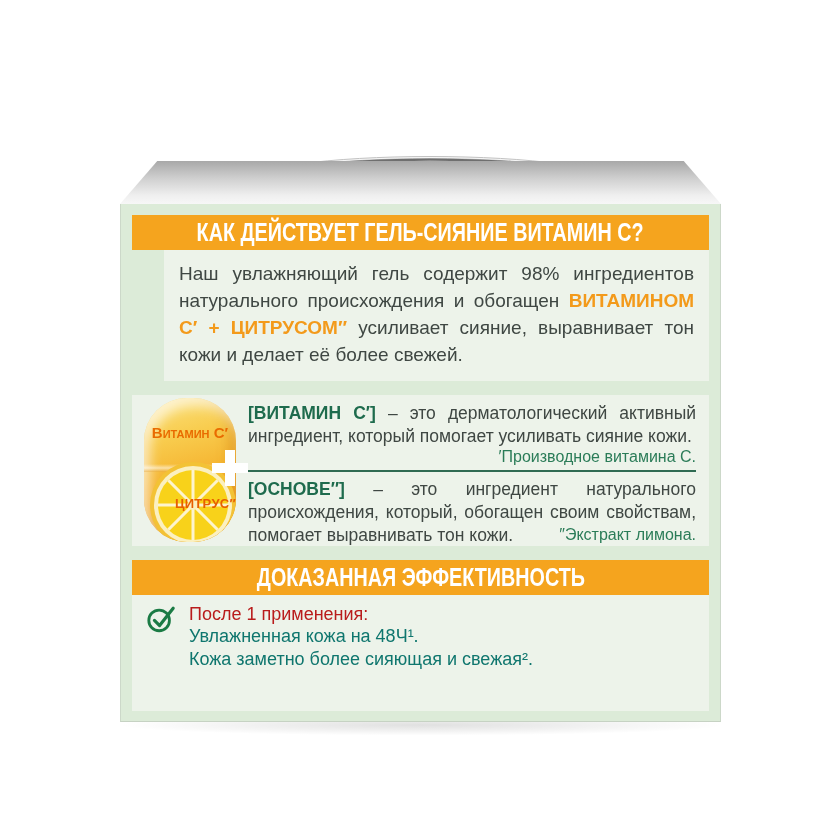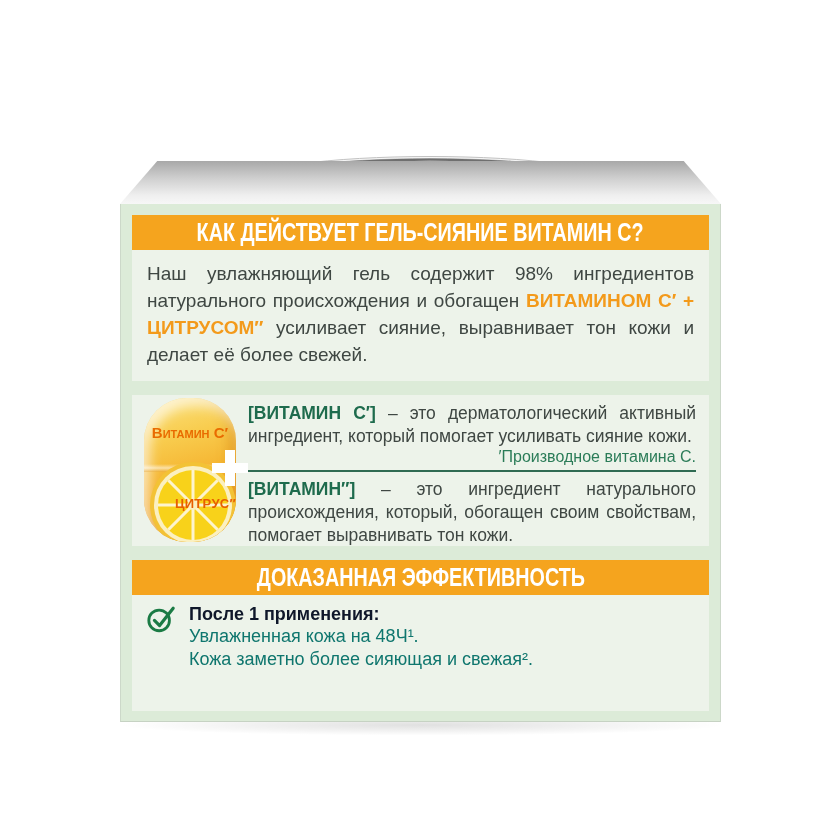--- a/index.html
+++ b/index.html
@@ -25,21 +25,21 @@
   .group.grow{flex:1;min-height:0;}
 
   .banner{background:#f5a41e;color:#ffffff;height:35px;display:flex;align-items:center;
           justify-content:center;overflow:hidden;flex:0 0 auto;}
   .banner .btxt{display:inline-block;font-weight:bold;font-size:26px;white-space:nowrap;
           transform:scale(0.76,1.02);letter-spacing:0;}
 
   .panel{background:#edf3ea;}
 
   
-  .panel.how{padding:11px 15px 12px 15px;}
+  .panel.how{padding:11px 15px 12px 15px;margin-left:32px;}
   .how p{margin:0;font-size:19px;line-height:1.42;color:#3f4743;text-align:justify;}
   .accent{color:#f39a1b;font-weight:bold;}
 
   
   .panel.science{height:151px;display:flex;flex-direction:row;overflow:hidden;padding:0 10px 0 4px;}
   .capsule-col{flex:0 0 100px;position:relative;}
   .capsule{position:absolute;left:8px;top:3px;width:92px;height:144px;}
   .capsule-body{position:absolute;inset:0;border-radius:43px;overflow:hidden;
       background:linear-gradient(165deg,#fbe27e 0%,#f8cc4e 28%,#f5b22e 55%,#f2a31f 80%,#ef9c17 100%);
       box-shadow:inset 6px 8px 12px rgba(255,255,255,0.65), inset -6px -8px 14px rgba(205,120,10,0.45);}
@@ -58,21 +58,21 @@
   .science-text p{margin:0;font-size:17.5px;line-height:1.3;color:#3f4743;text-align:justify;}
   .term{color:#1e6b4d;font-weight:bold;}
   .green-foot{color:#2b7c58;font-size:16px;text-align:right;margin:1px 0 0 0;}
   .green-foot.inline{margin-top:-21px;}
   .divider{border:none;border-top:2px solid #2f6b52;margin:4px 0 6px 0;}
 
   
   .panel.proof{flex:1;min-height:0;overflow:hidden;padding:5px 14px 6px 14px;}
   .check-item{position:relative;padding-left:43px;margin-top:3px;}
   .check-icon{position:absolute;left:0;top:1px;width:30px;height:30px;}
-  .check-head{font-weight:bold;font-size:18px;line-height:1.25;color:#0f172a;}
+  .check-head{font-weight:normal;font-size:18px;line-height:1.25;color:#b91c1c;}
   .check-line{font-size:18px;line-height:1.25;color:#0f766e;}
 </style>
 </head>
 <body>
 
 <div class="stage">
 
   <svg class="lid" viewBox="0 0 372 52" aria-hidden="true">
     <defs>
       <radialGradient id="lidGrad" cx="50%" cy="42%" r="65%">
@@ -137,21 +137,22 @@
               <div class="cap-label-top">Витамин С′</div>
               <div class="cap-label-bottom">ЦИТРУС″</div>
               <div class="plus"></div>
             </div>
           </div>
 
           <div class="science-text">
             <p><span class="term">[ВИТАМИН С′]</span><span> – это дерматологический активный ингредиент, который помогает усиливать сияние кожи.</span></p>
             <div class="green-foot">′Производное витамина С.</div>
             <hr class="divider">
-            <p><span class="term">[ВИТАМИН″]</span><span> – это ингредиент натурального происхождения, который, обогащен своим свойствам, помогает выравнивать тон кожи.</span></p>
+            <p><span class="term">[ОСНОВЕ″]</span><span> – это ингредиент натурального происхождения, который, обогащен своим свойствам, помогает выравнивать тон кожи.</span></p>
+            <div class="green-foot inline">″Экстракт лимона.</div>
           </div>
         </div>
       </div>
 
       <div class="group grow">
         <div class="banner">
           <span class="btxt">ДОКАЗАННАЯ ЭФФЕКТИВНОСТЬ</span>
         </div>
         <div class="panel proof">
 

